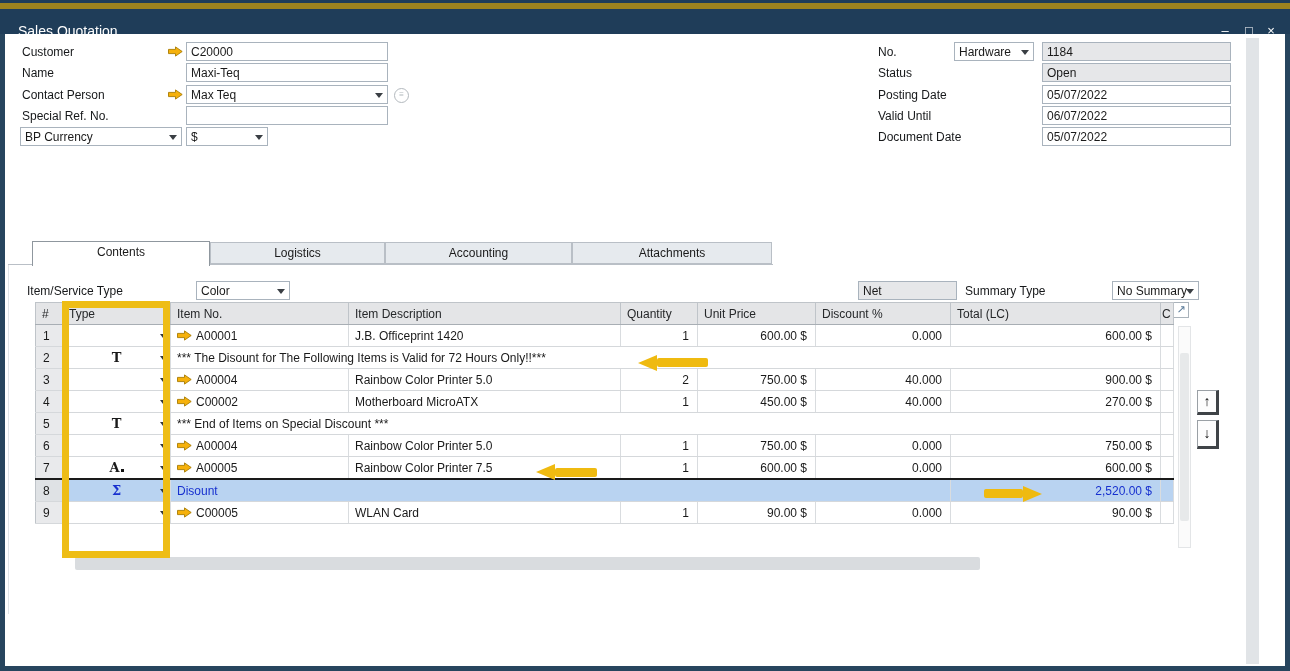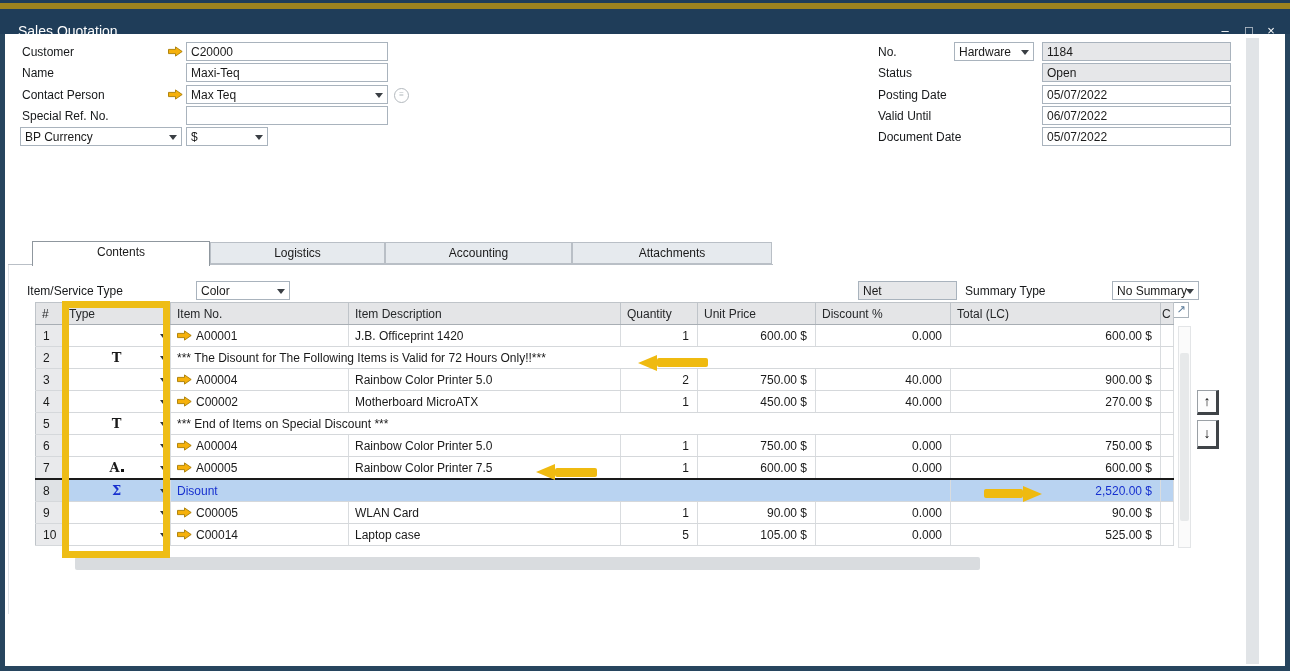--- a/index.html
+++ b/index.html
@@ -287,33 +287,20 @@
                 <path d="M0.5 3.4 h7 V0.9 L14.2 5.5 L7.5 10.1 V7.6 h-7 z" fill="#F6B10B" stroke="#A87C00" stroke-width="0.9"></path>
               </svg></span><span class="txt">C00005</span></td>
     <td>WLAN Card</td>
     <td class="r">1</td>
     <td class="r">90.00 $</td>
     <td class="r">0.000</td>
     <td class="r">90.00 $</td>
     <td class="c-col"></td>
   </tr>
 
-  <tr>
-    <td class="num">10</td>
-    <td class="type-cell"><span class="type-glyph"></span><span class="cell-caret"></span></td>
-    <td class="itemno"><span class="link-arrow"><svg width="15" height="11" viewBox="0 0 15 11">
-                <path d="M0.5 3.4 h7 V0.9 L14.2 5.5 L7.5 10.1 V7.6 h-7 z" fill="#F6B10B" stroke="#A87C00" stroke-width="0.9"></path>
-              </svg></span><span class="txt">C00014</span></td>
-    <td>Laptop case</td>
-    <td class="r">5</td>
-    <td class="r">105.00 $</td>
-    <td class="r">0.000</td>
-    <td class="r">525.00 $</td>
-    <td class="c-col"></td>
-  </tr>
 </tbody>
     </table>
 </div>
 
 <div class="abs expand-icon">↗</div>
 <div class="abs vscroll">
     <div class="thumb"></div>
   </div>
 <div class="abs hscroll">
     <div class="thumb"></div>

